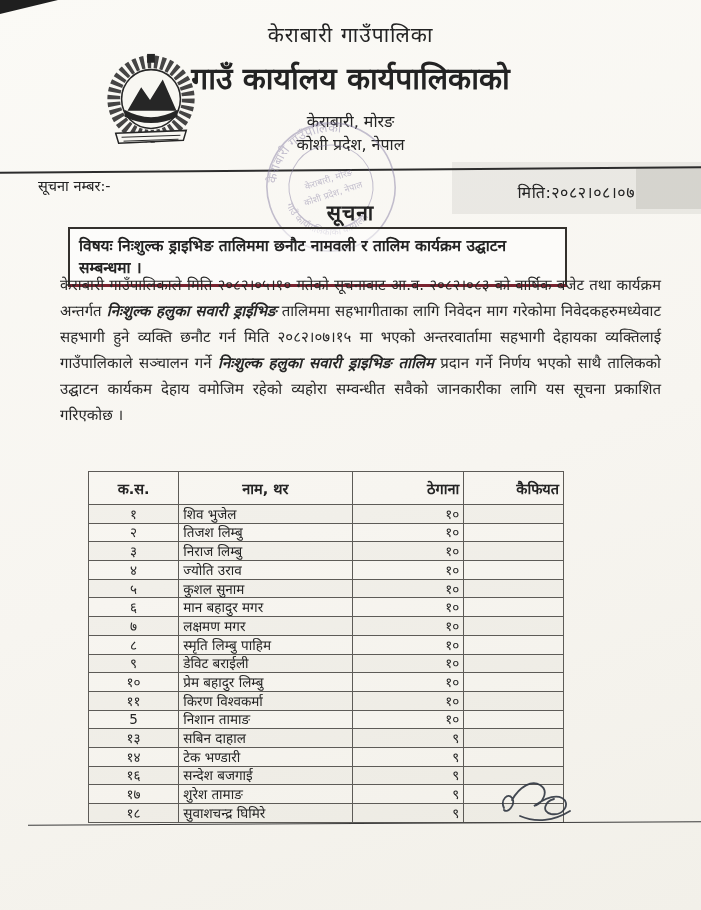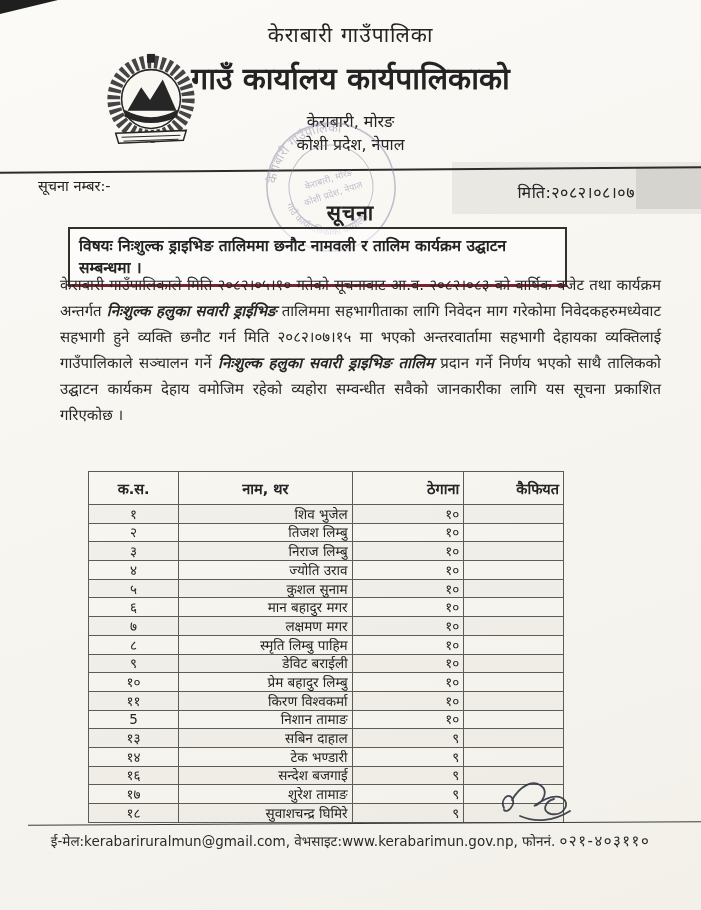--- a/index.html
+++ b/index.html
@@ -46,21 +46,21 @@
   .body-par .bold { font-weight:700;font-style:italic; }
 
   
   table.roster { position:absolute; left:88px; top:434px; width:476px;
     border-collapse:collapse; color:#242424;margin-top:37px; }
   table.roster th, table.roster td { border:1px solid #5d5b57; }
   table.roster th { font-size:14.5px; font-weight:600; padding:6px 4px; }
   table.roster td { font-size:13.5px; height:18.7px; padding:0 4px; line-height:1.2; }
   td.c0, th.h0 { width:19%; text-align:center; }
   td.c1, th.h1 { width:36.5%; }
-  td.c1 { text-align:right; padding-left:9px; }
+  td.c1 { text-align:left; padding-left:9px; }
   td.c2, th.h2 { width:23.5%; text-align:right; }
   td.c3, th.h3 { width:21%;text-align:right; }
   table.roster tbody tr:nth-child(odd) td { background:rgba(90,90,84,0.04); }
 
   .signature { position:absolute; left:492px; top:770px; width:92px; height:58px; }
 
   .rule-bottom { position:absolute; left:28px; top:823px; width:676px;
     border-top:1.5px solid #3a3a3a; transform:rotate(-0.3deg); }
   .footer-line { position:absolute; top:830px; left:0; width:100%;
     text-align:center; font-size:13.5px; color:#2a2a2a; }
@@ -236,15 +236,14 @@
           <td class="c3"></td>
         </tr>
       </tbody>
   </table>
 
   <svg class="signature" viewBox="0 0 92 58">
     <path d="M12 38 C 8 30, 16 22, 20 28 C 24 34, 16 44, 12 40 M 20 30 C 28 16, 40 10, 48 15 C 58 21, 50 34, 42 36 C 52 29, 62 24, 70 28 C 79 33, 72 46, 59 44 C 49 42, 53 31, 62 29 M 28 46 C 44 53, 62 51, 78 41" fill="none" stroke="#2f3540" stroke-width="1.8" stroke-linecap="round" opacity="0.9"></path>
   </svg>
 
   <div class="rule-bottom"></div>
-  <div class="footer-line"><span>ई-मेल:</span><span>kerabariruralmun@gmail.com,</span><span> वेभसाइट:</span><span>www.kerabarimun.gov.np,</span><span> फोननं. </span><span class="phone">०२१-४०३११०</span></div>
 
 </div>
 
 </body></html>

